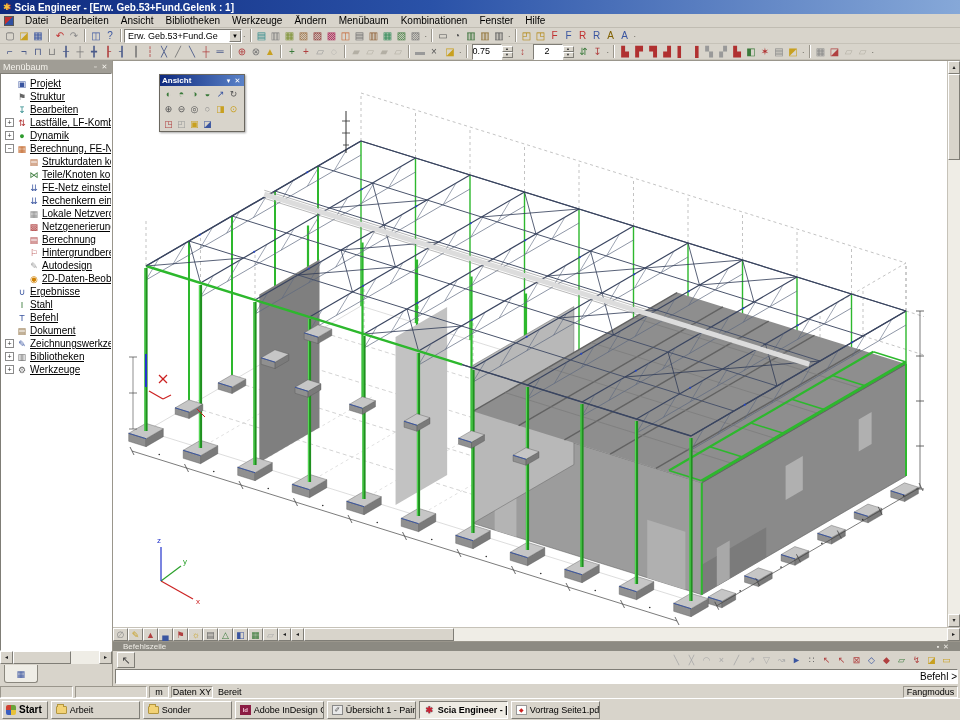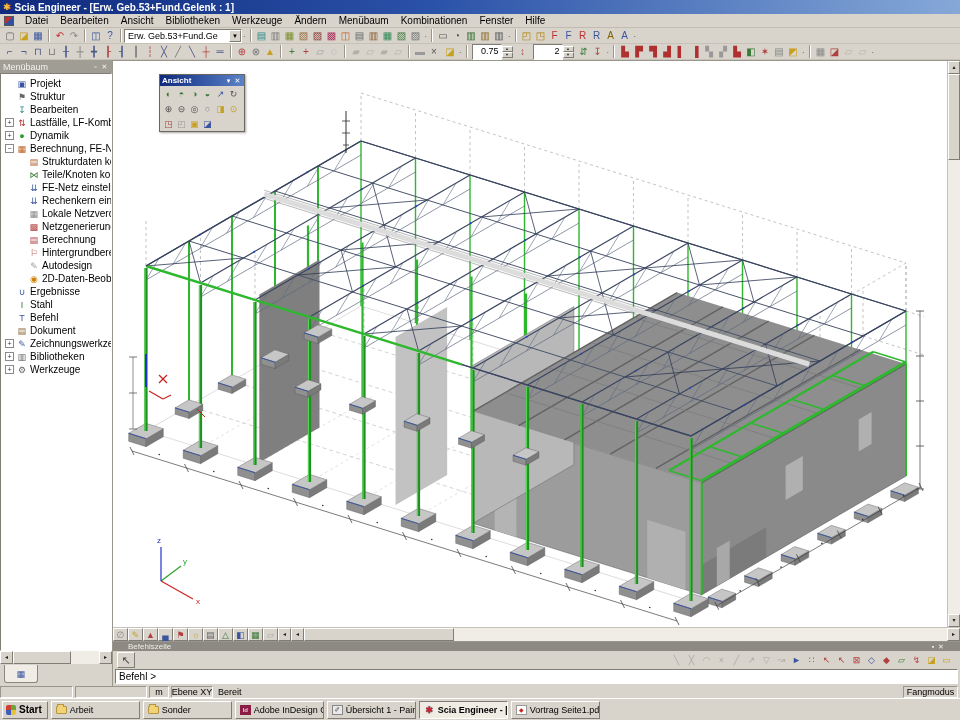--- a/index.html
+++ b/index.html
@@ -27,41 +27,41 @@
   .tb-dot { color:#6a675f; font-size:9px; margin:0 2px 4px 1px; }
   .tb-ic { width:14px; height:14px; display:flex; align-items:center; justify-content:center;
     font-size:10px; line-height:14px; }
   .combo { width:118px; height:14px; background:#fff; border:1px solid; border-color:#7f7d76 #fff #fff #7f7d76;
     display:flex; align-items:center; font-size:9px; padding-left:3px; }
   .combo .cval { flex:1; overflow:hidden; white-space:nowrap; }
   .combo .cbtn { width:12px; height:12px; background:#d8d4cb; border:1px solid; border-color:#fff #7f7d76 #7f7d76 #fff;
     font-size:6px; display:flex; align-items:center; justify-content:center; }
   .spin { display:flex; align-items:center; margin:0 2px; }
   .spin .sval { width:30px; height:16px; background:#fff; border:1px solid; border-color:#7f7d76 #fff #fff #7f7d76;
-    font-size:9px; text-align:right; padding-right:2px; line-height:12px;}
+    font-size:9px; text-align:right; padding-right:12px; line-height:12px;}
   .spin .sbtns { display:flex; flex-direction:column; }
   .spin .sb { width:11px; height:6px; background:#d8d4cb; border:1px solid; border-color:#fff #7f7d76 #7f7d76 #fff;
     font-size:4px; line-height:4px; text-align:center; color:#333; }
 
   .work { flex:1 1 auto; display:flex; min-height:0; }
 
   
   .sidebar { width:113px; flex:0 0 113px; display:flex; flex-direction:column; background:#d8d4cb;
     border-right:1px solid #9a968c; }
   .sb-head { height:13px; flex:0 0 13px; background:#a09d95; color:#f4f2ec; font-size:9px;
     display:flex; align-items:center; padding:0 3px; }
   .sb-head .hbtn { width:9px; text-align:center; color:#f4f2ec; font-size:7px; }
   .tree { flex:1 1 auto; background:#fff; border:1px solid; border-color:#7f7d76 #fff #fff #7f7d76;
     overflow:hidden; padding-top:3px; }
   .tree-row { height:13px; display:flex; align-items:center; white-space:nowrap; font-size:10px; }
   .tree-row .exp { width:9px; height:9px; flex:0 0 9px; border:1px solid #8a8a8a; background:#fff;
     font-size:7px; line-height:7px; text-align:center; color:#333; margin:0 2px 0 2px; }
   .tree-row .noexp { width:13px; flex:0 0 13px; }
   .tree-row .t-ic { width:12px; flex:0 0 12px; text-align:center; font-size:9px; margin-right:2px; }
-  .tree-row .t-label { overflow:hidden; }
+  .tree-row .t-label { overflow:hidden;text-decoration:underline; }
   .sb-hscroll { height:13px; flex:0 0 13px; background:#efede6; display:flex; }
   .sb-btn { width:13px; height:13px; background:#d8d4cb; font-size:6px; line-height:11px; text-align:center; color:#222; }
   .sb-thumb { width:58px; height:13px; background:#d8d4cb; }
   .sb-track { flex:1; }
   .sb-tabs { height:22px; flex:0 0 22px; background:#d8d4cb; display:flex; align-items:flex-start; padding:1px 0 0 4px; }
   .sb-tab { width:34px; height:18px; background:#efede6; border:1px solid #8a877e; border-top:none;
     border-radius:0 0 3px 3px; display:flex; align-items:center; justify-content:center; font-size:9px; color:#3a55a0;}
 
   
   .rightcol { flex:1 1 auto; display:flex; flex-direction:column; min-width:0; }
@@ -90,30 +90,30 @@
   .pal-head { height:11px; background:linear-gradient(90deg,#0f2a7e,#5a82c8); color:#fff; font-size:8px;
     font-weight:bold; display:flex; align-items:center; padding:0 2px; }
   .pal-head .pbtn { width:9px; text-align:center; font-size:7px; font-weight:normal; }
   .pal-row { display:flex; align-items:center; padding:1px 2px; }
   .pal-row .tb-ic { width:13px; height:13px; font-size:9px; }
 
   
   .cmdpanel { flex:0 0 45px; height:45px; display:flex; flex-direction:column; background:#d8d4cb;
     border-top:1px solid #9a968c; }
   .cmd-head { height:9px; flex:0 0 9px; background:#8c8a82; color:#efede6; font-size:8px; line-height:9px;
-    padding:0 15px; display:flex; }
+    padding:0 10px; display:flex; }
   .cmd-head .spacer { flex:1; }
   .cmd-head .chbtn { width:8px; text-align:center; font-size:7px; }
   .cmd-tools { height:18px; flex:0 0 18px; display:flex; align-items:center; padding:0 2px; }
   .cursor-btn { width:18px; height:16px; display:flex; align-items:center; justify-content:center;
     font-size:11px; color:#444; border:1px solid; border-color:#fff #7f7d76 #7f7d76 #fff; margin-left:2px;}
   .cmd-tools .spacer { flex:1; }
   .snap-strip { display:flex; align-items:center; margin-right:4px; }
   .snap-strip .tb-ic { width:15px; height:15px; font-size:9px; }
-  .cmd-inputrow { flex:0 0 16px; height:16px; padding:0 2px 1px 2px; }
+  .cmd-inputrow { flex:0 0 16px; height:16px; padding:0 2px 1px 2px;text-align:right; }
   .cmd-input { width:100%; height:15px; background:#fff; border:1px solid; border-color:#7f7d76 #fff #fff #7f7d76;
     font-size:10px; line-height:13px; padding-left:3px; }
 
   
   .statusbar { flex:0 0 12px; height:12px; background:#d8d4cb; display:flex; font-size:9px; align-items:stretch; }
   .st-cell { border:1px solid; border-color:#9a968c #fff #fff #9a968c; margin-right:2px;
     display:flex; align-items:center; justify-content:center; padding:0 2px; white-space:nowrap; overflow:hidden;}
   .st-1 { width:73px; } .st-2 { width:72px; } .st-m { width:20px; } .st-plane { width:42px; }
   .st-ready { width:120px; justify-content:flex-start; border-color:transparent; }
   .st-fill { flex:1; }
@@ -1025,21 +1025,21 @@
           <div class="cmd-input">Befehl &gt;</div>
         </div>
       </div>
     </div>
   </div>
 
   <div class="statusbar">
     <span class="st-cell st-1"></span>
     <span class="st-cell st-2"></span>
     <span class="st-cell st-m">m</span>
-    <span class="st-cell st-plane">Ebene XY</span>
+    <span class="st-cell st-plane">Daten XY</span>
     <span class="st-cell st-ready">Bereit</span>
     <span class="st-fill"></span>
     <span class="st-cell st-snap">Fangmodus</span>
   </div>
 
   <div class="taskbar">
     <span class="start-btn">
       <span class="win-flag"></span>
       <span>Start</span>
     </span>

